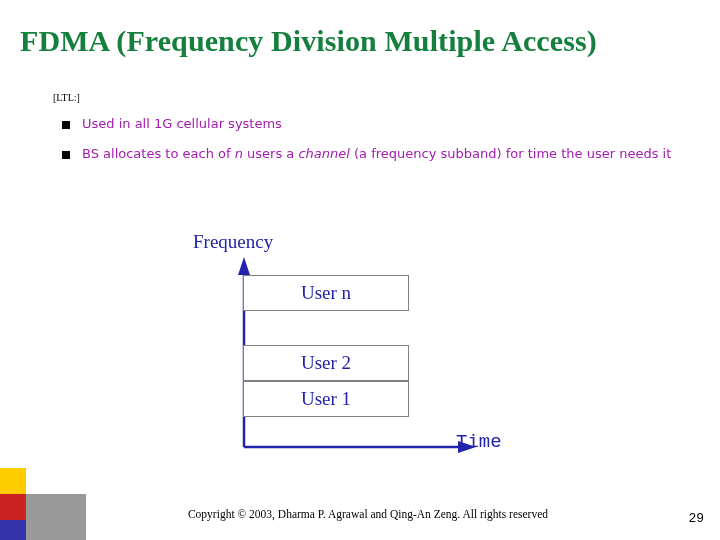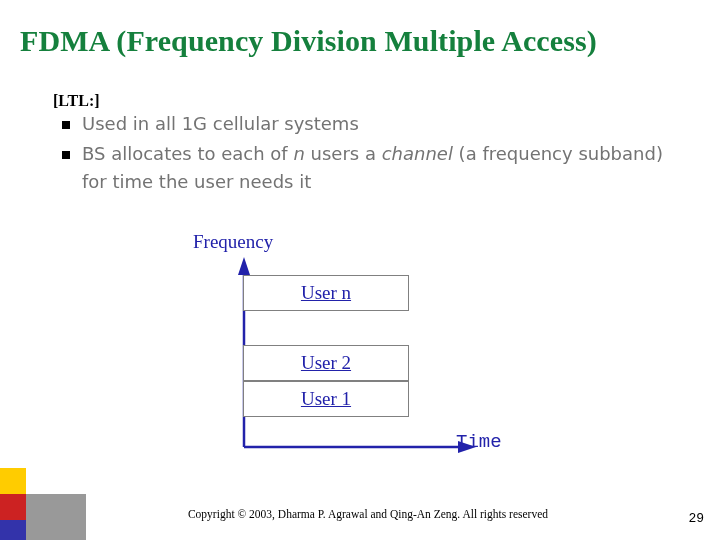--- a/index.html
+++ b/index.html
@@ -29,23 +29,22 @@
     white-space: nowrap;
     margin-left: 6px;
   }
 
   
   .ltl-tag {
     position: absolute;
     left: 53px;
     top: 92px;
     font-family: "Liberation Serif", serif;
-    font-size: 16px;
-    color: #000000;
-    font-weight: bold;
+    font-size: 10px;
+    color: #000000;
   }
 
   
   .bullets {
     position: absolute;
     left: 56px;
     top: 110px;
     width: 620px;
   }
   .bullet-row {
@@ -66,22 +65,22 @@
   }
   .bullet-marker span {
     display: inline-block;
     width: 8px;
     height: 8px;
     background: #000000;
     vertical-align: middle;
   }
   .bullet-text {
     font-family: "DejaVu Sans", sans-serif;
-    font-size: 18px;
-    color: #737373;
+    font-size: 13px;
+    color: #a21caf;
     line-height: 28px;
     flex: 1 1 auto;
   }
   .bullet-text i {
     font-style: italic;
   }
 
   
   .diagram {
     position: absolute;
@@ -123,21 +122,20 @@
     height: 36px;
     border: 1px solid #808080;
     box-sizing: border-box;
     background: #ffffff;
     font-family: "Liberation Serif", serif;
     font-size: 19px;
     color: #2222aa;
     display: flex;
     align-items: center;
     justify-content: center;
-    text-decoration: underline;
   }
   .vdots {
     width: 166px;
     height: 34px;
     display: flex;
     align-items: center;
     justify-content: center;
     font-family: "Liberation Serif", serif;
     font-size: 20px;
     color: #000000;

